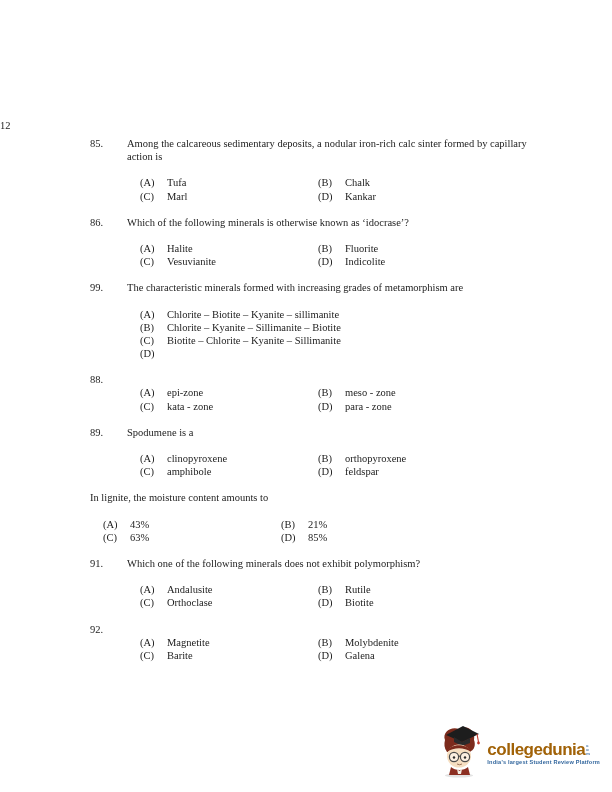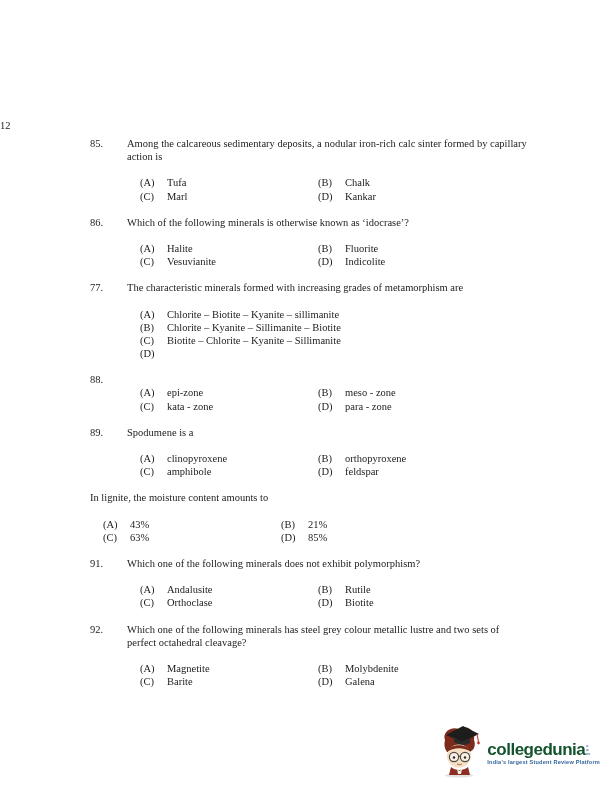--- a/index.html
+++ b/index.html
@@ -50,21 +50,21 @@
     gap: 3px;
   }
   .logo-text { display: flex; flex-direction: column; }
   .brand-row { display: flex; align-items: flex-start; }
   .brand {
     font-family: "Liberation Sans", sans-serif;
     font-weight: bold;
     font-size: 17px;
     line-height: 17px;
     letter-spacing: -0.5px;
-    color: #14532d;
+    color: #a16207;
   }
   .logo-mark {
     font-family: "Liberation Sans", sans-serif;
     font-weight: bold;
     font-size: 4px;
     line-height: 4px;
     color: #33679E;
     width: 4px;
     margin: 3px 0 0 1px;
     word-break: break-all;
@@ -132,21 +132,21 @@
           </div>
           <div class="option">
             <span class="olabel">(D)</span>
             <span class="otext">Indicolite</span>
           </div>
         </div>
       </div>
     </section>
 
     <section class="question">
-      <div class="qnum">77.</div>
+      <div class="qnum">99.</div>
       <div class="qbody">
         <p class="qtext">The characteristic minerals formed with increasing grades of metamorphism are</p>
         <div class="options one-col">
           <div class="option">
             <span class="olabel">(A)</span>
             <span class="otext">Chlorite – Biotite – Kyanite – sillimanite</span>
           </div>
           <div class="option">
             <span class="olabel">(B)</span>
             <span class="otext">Chlorite – Kyanite – Sillimanite – Biotite</span>
@@ -256,21 +256,20 @@
             <span class="olabel">(D)</span>
             <span class="otext">Biotite</span>
           </div>
         </div>
       </div>
     </section>
 
     <section class="question">
       <div class="qnum">92.</div>
       <div class="qbody">
-        <p class="qtext">Which one of the following minerals has steel grey colour metallic lustre and two sets of perfect octahedral cleavage?</p>
         <div class="options">
           <div class="option">
             <span class="olabel">(A)</span>
             <span class="otext">Magnetite</span>
           </div>
           <div class="option">
             <span class="olabel">(B)</span>
             <span class="otext">Molybdenite</span>
           </div>
           <div class="option">

